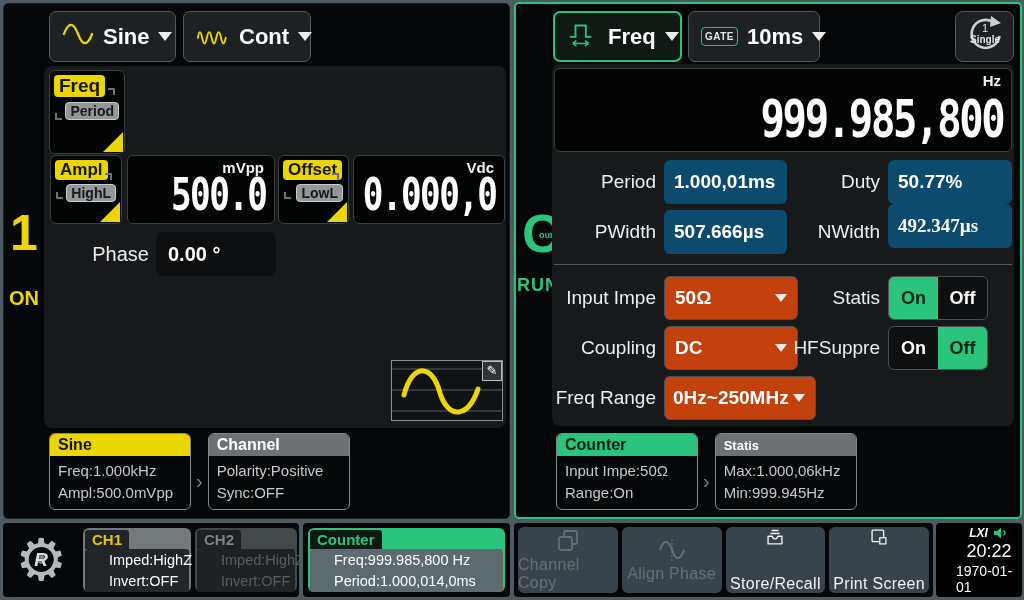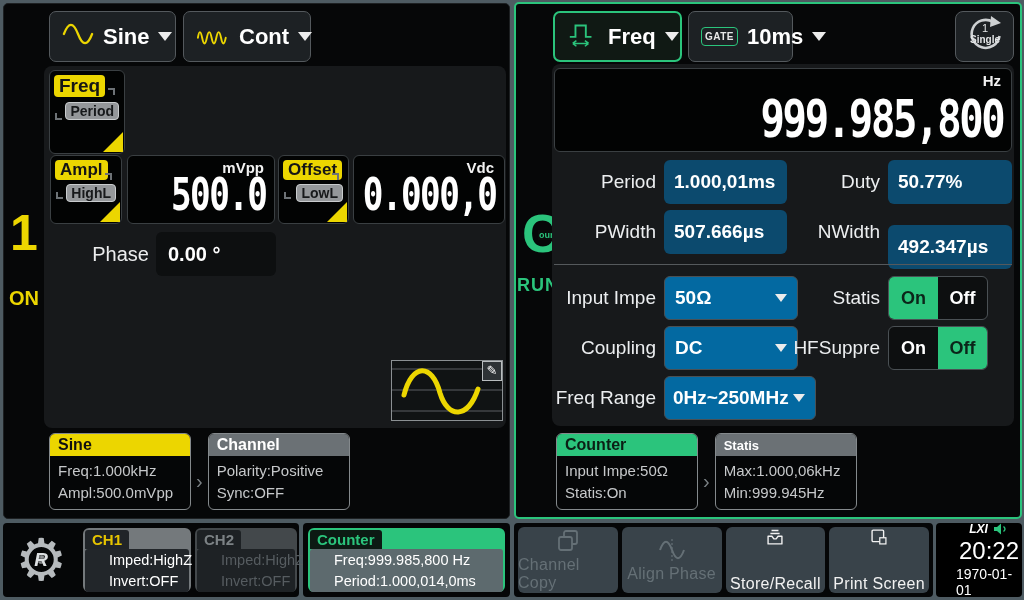--- a/index.html
+++ b/index.html
@@ -22,21 +22,21 @@
   .clogo .small { position:absolute; left:16px; top:24px; background:#0a0c0b; color:#2bc47c; font-size:9px; font-weight:bold; padding:0 1px; }
   .run { position:absolute; left:0; top:271px; width:44px; text-align:center; color:#2bc47c; font-size:18px; font-weight:bold; letter-spacing:1px; }
 
   
   .topbtn { position:absolute; background:#1d2124; border:1px solid #54595d; border-radius:7px; display:flex; align-items:center; padding:0 12px; gap:9px; color:#fff; font-weight:bold; font-size:22px; cursor:pointer; }
   .topbtn .caret { margin-left:auto; }
   .caret { width:0; height:0; border-left:7px solid transparent; border-right:7px solid transparent; border-top:9px solid #ececec; }
   .sine-btn { left:45px; top:7px; width:127px; height:51px; }
   .cont-btn { left:179px; top:7px; width:128px; height:51px; }
   .meas-btn { left:37px; top:7px; width:129px; height:51px; border:2px solid #2bc47c; background:#101914; }
-  .gate-btn { left:172px; top:7px; width:105px; height:51px; }
+  .gate-btn { left:172px; top:7px; width:132px; height:51px; }
   .gate-badge { border:1px solid #2bc47c; border-radius:4px; color:#e8e8e8; font-size:10px; font-weight:bold; padding:3px 3px; letter-spacing:.5px; }
   .single-btn { position:absolute; left:439px; top:7px; width:59px; height:51px; background:#1d2124; border:1px solid #54595d; border-radius:8px; display:flex; align-items:center; justify-content:center; cursor:pointer; }
 
   
   .tile { position:absolute; background:#020303; border:1px solid #3a3f42; border-radius:6px; cursor:pointer; }
   .t-freq { left:45px; top:66px; width:76px; height:84px; }
   .t-ampl { left:46px; top:151px; width:72px; height:69px; }
   .t-off  { left:274px; top:151px; width:71px; height:69px; }
   .badge { position:absolute; left:4px; top:4px; background:#ecd600; color:#151515; font-weight:bold; border-radius:4px; padding:0 5px; font-size:19px; }
   .t-ampl .badge, .t-off .badge { font-size:17px; }
@@ -63,21 +63,21 @@
   .phase-box { position:absolute; left:152px; top:228px; width:120px; height:44px; background:#0d0f10; border-radius:6px; color:#fff; font-weight:bold; font-size:20px; display:flex; align-items:center; padding-left:12px; cursor:pointer; }
 
   
   .wave { position:absolute; left:387px; top:356px; width:112px; height:61px; background:#101314; border:1px solid #8b9093; cursor:pointer; }
   .edit-chip { position:absolute; top:0; right:0; width:20px; height:20px; background:#2e3336; border:1px solid #b9bdbf; color:#fff; font-size:13px; line-height:18px; text-align:center; cursor:pointer; }
 
   
   .plabel { position:absolute; color:#eceef0; font-size:19px; text-align:right; }
   .pval { position:absolute; background:#0c4a6e; border-radius:6px; color:#fff; font-weight:bold; font-size:19px; display:flex; align-items:center; padding-left:10px; height:44px; cursor:pointer; }
   .divider { position:absolute; left:38px; top:260px; width:458px; height:1px; background:#55595c; }
-  .dd { position:absolute; height:44px; background:#0369a1; border:1px solid #4a5054; border-radius:6px; display:flex; align-items:center; padding:0 10px; font-weight:bold; font-size:19px; color:#fff; cursor:pointer; }
+  .dd { position:absolute; height:44px; background:#c2410c; border:1px solid #4a5054; border-radius:6px; display:flex; align-items:center; padding:0 10px; font-weight:bold; font-size:19px; color:#fff; cursor:pointer; }
   .dd .caret { margin-left:auto; border-top-width:8px; border-left-width:6px; border-right-width:6px; }
   .tog { position:absolute; height:44px; width:100px; display:flex; border:1px solid #4a5054; border-radius:6px; overflow:hidden; background:#0d0f10; }
   .tog span { flex:1; display:flex; align-items:center; justify-content:center; font-weight:bold; font-size:18px; color:#fff; cursor:pointer; }
   .tog span.active { background:#2bc47c; color:#0b2519; }
 
   
   .cards { position:absolute; display:flex; align-items:flex-start; gap:5px; }
   .panel.left  .cards { left:45px; top:429px; }
   .panel.right .cards { left:40px; top:429px; }
   .icard { width:142px; border:1px solid #84898c; border-radius:6px; overflow:hidden; background:#050607; cursor:pointer; }
@@ -109,21 +109,21 @@
   .fc-ch2 .fbody { background:#1e2225; color:#565c60; }
   .fc-cnt { left:5px; width:197px; background:#2bc47c; }
   .fc-cnt .ftab { background:#0c1a13; color:#2bc47c; }
   .fc-cnt .fbody { background:#5d6a6e; color:#fff; }
   .fbtn { flex:1; background:#39434a; border-radius:6px; display:flex; flex-direction:column; align-items:center; justify-content:center; gap:2px; font-size:16px; letter-spacing:.3px; cursor:pointer; }
   .fbtn.on  { color:#f2f2f2;gap:28px; }
   .fbtn.off { color:#657076; }
   .clock { width:100%; height:100%; display:flex; flex-direction:column; align-items:center; justify-content:center; gap:1px; color:#fff;padding-left:20px; }
   .lxi-row { display:flex; align-items:center; gap:5px; }
   .lxi { font-size:12px; font-weight:bold; font-style:italic; }
-  .time { font-size:24px; }
+  .time { font-size:18px; }
   .date { font-size:14px; }
 </style>
 </head>
 <body>
 
 <div class="screen">
 
   <section class="panel left">
     <div class="ch-num">1</div>
     <div class="ch-state">ON</div>
@@ -261,21 +261,21 @@
     <div class="plabel" style="left:268px; top:167px; width:96px;">Duty</div>
     <div class="pval" style="left:372px; top:156px; width:124px;">
         <span>50.77%</span>
       </div>
 
     <div class="plabel" style="left:38px; top:217px; width:102px;">PWidth</div>
     <div class="pval" style="left:148px; top:206px; width:123px;">
         <span>507.666µs</span>
       </div>
     <div class="plabel" style="left:268px; top:217px; width:96px;">NWidth</div>
-    <div class="pval" style="left:372px; top:221px; width:124px;">
+    <div class="pval" style="left:372px; top:200px; width:124px;font-family:Liberation Serif, serif;">
         <span>492.347µs</span>
       </div>
 
     <div class="divider"></div>
 
     <div class="plabel" style="left:18px; top:283px; width:122px;">Input Impe</div>
     <div class="dd" style="left:148px; top:272px; width:134px;">
       <span>50Ω</span>
       <span class="caret"></span>
     </div>
@@ -300,21 +300,21 @@
     <div class="dd" style="left:148px; top:372px; width:152px;padding-left:8px;">
       <span>0Hz~250MHz</span>
       <span class="caret"></span>
     </div>
 
     <div class="cards">
       <div class="icard">
         <div class="hd green">Counter</div>
         <div class="bd">
           <div>Input Impe:50Ω</div>
-          <div>Statis:On</div>
+          <div>Range:On</div>
         </div>
       </div>
       <span class="chev">›</span>
       <div class="icard">
         <div class="hd gray small">Statis</div>
         <div class="bd">
           <div>Max:1.000,06kHz</div>
           <div>Min:999.945Hz</div>
         </div>
       </div>

